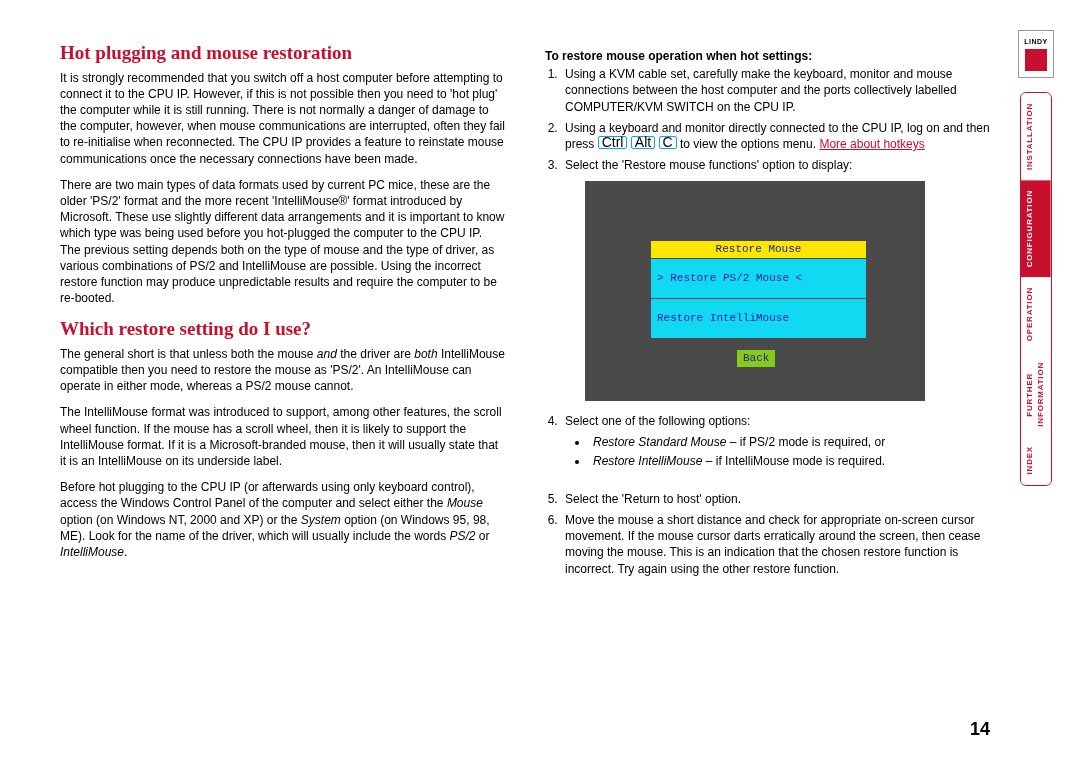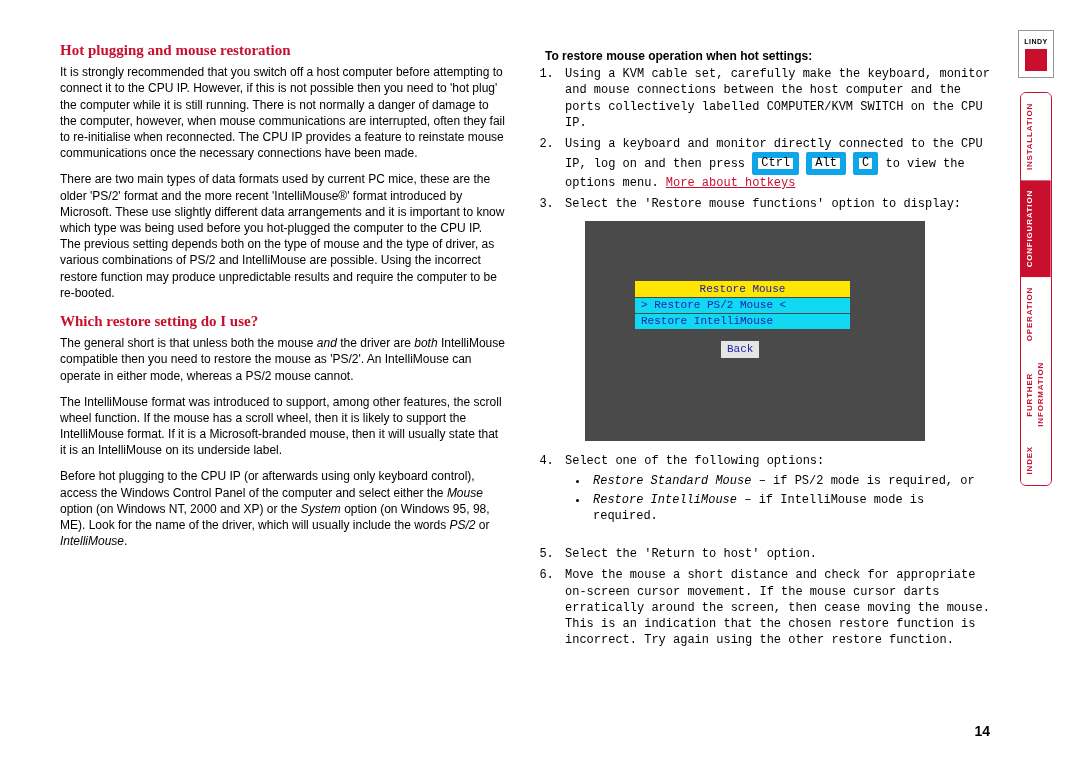--- a/index.html
+++ b/index.html
@@ -18,77 +18,77 @@
   display: flex;
   gap: 40px;
 }
 .col {
   flex: 1;
 }
 .heading-red {
   color: #c8102e;
   font-family: Georgia, 'Times New Roman', serif;
   font-weight: bold;
-  font-size: 15px;
+  font-size: 19px;
   margin-bottom: 4px;
 }
 p { margin-bottom: 10px; }
 .subhead {
   font-weight: bold;
   font-size: 12px;
   margin-bottom: 2px;
   margin-top: 8px;
 }
 .italic { font-style: italic; }
-ol { padding-left: 16px; margin-bottom: 8px; font-family: Liberation Mono, monospace; }
+ol { padding-left: 16px; margin-bottom: 8px; }
 ol li { margin-bottom: 5px; padding-left: 4px; }
 ul { padding-left: 24px; margin: 4px 0 22px 0; list-style: disc; }
 ul li { margin-bottom: 3px; }
 .key {
   display: inline-block;
-  border: 6px solid #0ea5e9;
+  border: 1px solid #0ea5e9;
   border-radius: 2px;
-  font-size: 12px;
+  font-size: 14px;
   padding: 0px 3px;
   line-height: 11px;
   vertical-align: 1px;
   background: #fff;
 }
 .link-red { color: #c8102e; text-decoration: underline; }
 
 .screenshot {
   width: 340px;
   height: 220px;
   background: #4a4a4a;
   margin: 4px 0 12px 40px;
   position: relative;
   color: #fff;
   font-family: 'Courier New', monospace;
   font-size: 11px;
 }
 .menubox {
   position: absolute;
   top: 60px;
-  left: 50px;
+  left: 66px;
   width: 215px;
 }
 .menu-title {
   background: #ffe600;
   color: #2020b0;
   text-align: center;
   padding: 1px 0;
 }
 .menu-item {
   background: #12d9f2;
   color: #2020b0;
-  padding: 0 6px;
+  padding: 12px 6px;
   margin-top: 1px;
 }
 .menu-back {
-  background: #e5e5e5;
+  background: #84cc16;
   color: #2020b0;
   display: inline-block;
   padding: 1px 6px;
   margin-top: 12px;
   margin-left: 86px;
 }
 
 .sidenav {
   position: absolute;
   right: 26px;
@@ -135,21 +135,21 @@
 .nav-item.active {
   background: #c8102e;
   color: #fff;
 }
 
 .pagenum {
   position: absolute;
   bottom: 22px;
   right: 90px;
   font-weight: bold;
-  font-size: 14px;
+  font-size: 18px;
 }
 </style>
 </head>
 <body>
 
 <div class="content">
   <div class="col">
     <div class="heading-red">Hot plugging and mouse restoration</div>
     <p>It is strongly recommended that you switch off a host computer before attempting to connect it to the CPU IP. However, if this is not possible then you need to 'hot plug' the computer while it is still running. There is not normally a danger of damage to the computer, however, when mouse communications are interrupted, often they fail to re-initialise when reconnected. The CPU IP provides a feature to reinstate mouse communications once the necessary connections have been made.</p>
     <p>There are two main types of data formats used by current PC mice, these are the older 'PS/2' format and the more recent 'IntelliMouse®' format introduced by Microsoft. These use slightly different data arrangements and it is important to know which type was being used before you hot-plugged the computer to the CPU IP. The previous setting depends both on the type of mouse and the type of driver, as various combinations of PS/2 and IntelliMouse are possible. Using the incorrect restore function may produce unpredictable results and require the computer to be re-booted.</p>

